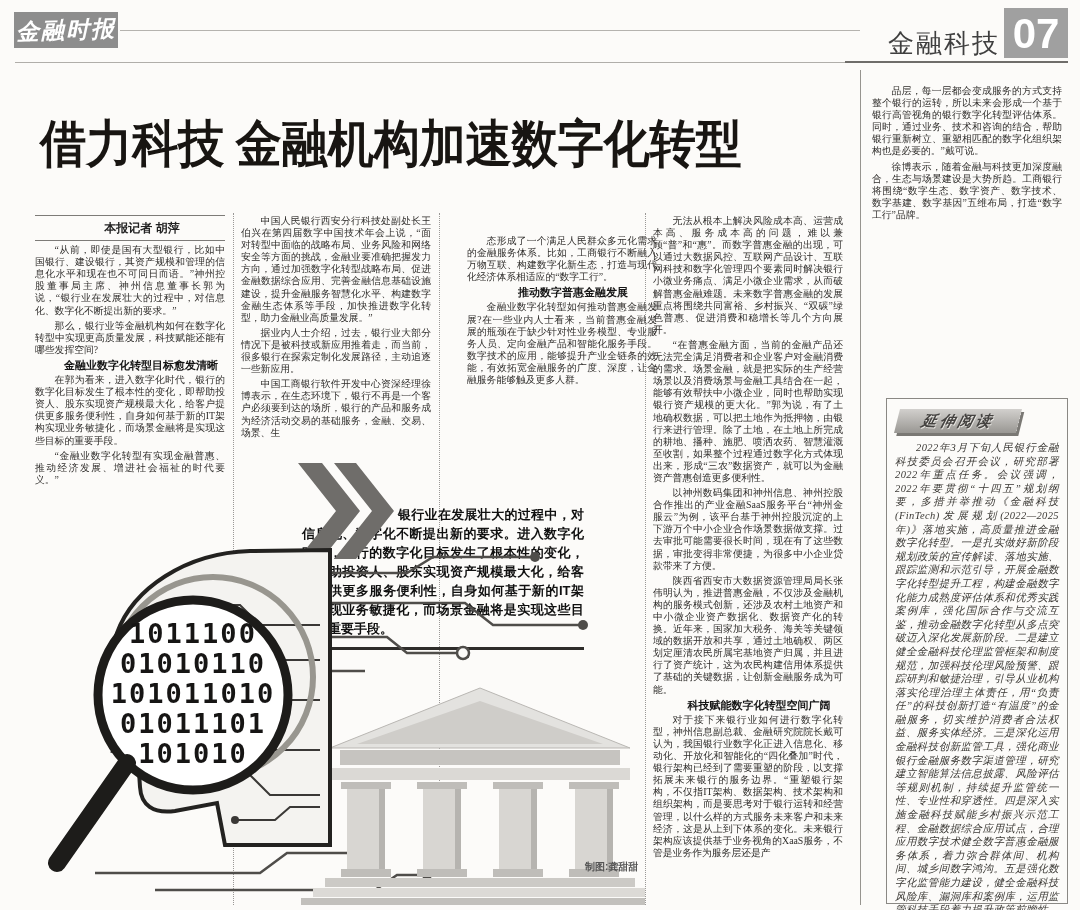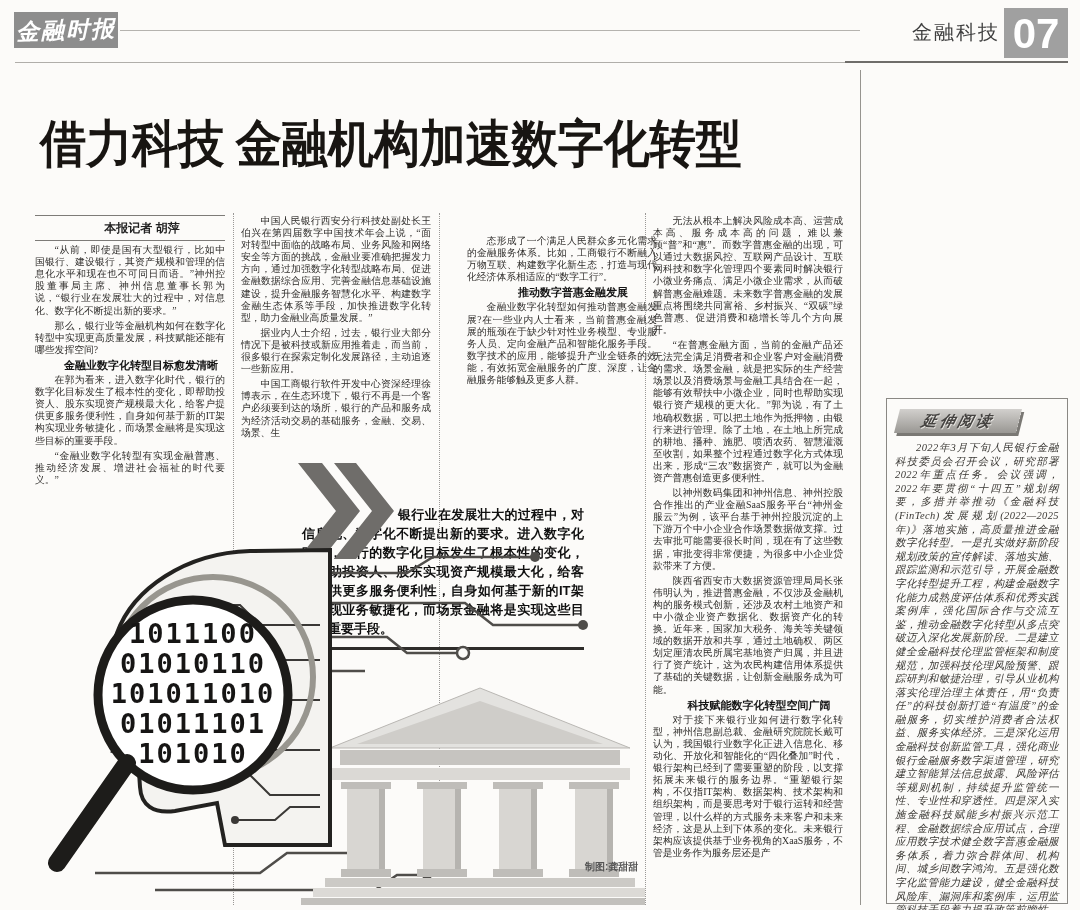--- a/index.html
+++ b/index.html
@@ -12,21 +12,21 @@
             display:flex;align-items:center;justify-content:center;}
   .logo-text{color:#ffffff;font-size:23px;font-weight:bold;font-style:italic;
              letter-spacing:2px;transform:rotate(-2deg);}
   .hdr-line-top{left:120px;top:30px;width:740px;height:0;border-top:1px solid #b5b3af;}
   .date-row{left:16px;top:44px;width:840px;font-family:"Liberation Sans",sans-serif;}
   .date-txt{font-size:15px;color:#4a4a4a;letter-spacing:1px;}
   .weekday{font-size:13px;font-weight:bold;color:#333;margin-left:22px;}
   .editors{font-size:10px;color:#5a5a5a;margin-left:18px;}
   .hdr-rule{left:15px;top:62px;width:1053px;height:0;border-top:1px solid #b0aeaa;}
   .hdr-rule-dark{left:845px;top:61px;width:223px;height:2px;background:#6f6d6a;}
-  .section-title{left:845px;top:19px;width:155px;text-align:right;font-size:20px;color:#3f3f3f;
+  .section-title{left:845px;top:26px;width:155px;text-align:right;font-size:26px;color:#3f3f3f;
                  font-family:Liberation Serif, serif;letter-spacing:2px;}
   .pageno-box{left:1004px;top:8px;width:64px;height:50px;background:#a0a0a0;
               display:flex;align-items:flex-end;justify-content:center;}
   .pageno{color:#fff;font-size:42px;font-weight:bold;font-family:"Liberation Sans",sans-serif;}
 
   
   .headline{left:35px;top:110px;width:712px;text-align:center;font-size:46px;font-weight:900;
             color:#181512;transform:scaleY(1.1);transform-origin:top;letter-spacing:0px;}
 
   
@@ -110,20 +110,22 @@
   <div class="abs col" style="left:653px;top:215px;">
     <p>无法从根本上解决风险成本高、运营成本高、服务成本高的问题，难以兼顾“普”和“惠”。而数字普惠金融的出现，可以通过大数据风控、互联网产品设计、互联网科技和数字化管理四个要素同时解决银行小微业务痛点、满足小微企业需求，从而破解普惠金融难题。未来数字普惠金融的发展重点将围绕共同富裕、乡村振兴、“双碳”绿色普惠、促进消费和稳增长等几个方向展开。</p>
     <p>“在普惠金融方面，当前的金融产品还无法完全满足消费者和企业客户对金融消费的需求。场景金融，就是把实际的生产经营场景以及消费场景与金融工具结合在一起，能够有效帮扶中小微企业，同时也帮助实现银行资产规模的更大化。”郭为说，有了土地确权数据，可以把土地作为抵押物，由银行来进行管理。除了土地，在土地上所完成的耕地、播种、施肥、喷洒农药、智慧灌溉至收割，如果整个过程通过数字化方式体现出来，形成“三农”数据资产，就可以为金融资产普惠创造更多便利性。</p>
     <p>以神州数码集团和神州信息、神州控股合作推出的产业金融SaaS服务平台“神州金服云”为例，该平台基于神州控股沉淀的上下游万个中小企业合作场景数据做支撑。过去审批可能需要很长时间，现在有了这些数据，审批变得非常便捷，为很多中小企业贷款带来了方便。</p>
     <p>陕西省西安市大数据资源管理局局长张伟明认为，推进普惠金融，不仅涉及金融机构的服务模式创新，还涉及农村土地资产和中小微企业资产数据化、数据资产化的转换。近年来，国家加大税务、海关等关键领域的数据开放和共享，通过土地确权、两区划定厘清农民所属宅基地资产归属，并且进行了资产统计，这为农民构建信用体系提供了基础的关键数据，让创新金融服务成为可能。</p>
     <p class="subhead">科技赋能数字化转型空间广阔</p>
     <p>对于接下来银行业如何进行数字化转型，神州信息副总裁、金融研究院院长戴可认为，我国银行业数字化正进入信息化、移动化、开放化和智能化的“四化叠加”时代，银行架构已经到了需要重塑的阶段，以支撑拓展未来银行的服务边界。“重塑银行架构，不仅指IT架构、数据架构、技术架构和组织架构，而是要思考对于银行运转和经营管理，以什么样的方式服务未来客户和未来经济，这是从上到下体系的变化。未来银行架构应该提供基于业务视角的XaaS服务，不管是业务作为服务层还是产</p>
   </div>
 
   <div class="abs col" style="left:872px;top:85px;">
+    <p>品层，每一层都会变成服务的方式支持整个银行的运转，所以未来会形成一个基于银行高管视角的银行数字化转型评估体系。同时，通过业务、技术和咨询的结合，帮助银行重新树立、重塑相匹配的数字化组织架构也是必要的。”戴可说。</p>
+    <p>徐博表示，随着金融与科技更加深度融合，生态与场景建设是大势所趋。工商银行将围绕“数字生态、数字资产、数字技术、数字基建、数字基因”五维布局，打造“数字工行”品牌。</p>
   </div>
 
   <div class="abs pullquote">
     <svg class="q-chevrons" viewBox="0 0 96 96" aria-hidden="true">
       <polygon points="0,0 24,0 62,48 24,96 0,96 38,48" fill="#6f6d6a"></polygon>
       <polygon points="36,0 58,0 96,48 58,96 36,96 74,48" fill="#6f6d6a"></polygon>
     </svg>
     <span class="q-spacer"></span>
     <span>银行业在发展壮大的过程中，对信息化、数字化不断提出新的要求。进入数字化时代，银行的数字化目标发生了根本性的变化，即帮助投资人、股东实现资产规模最大化，给客户提供更多服务便利性，自身如何基于新的IT架构实现业务敏捷化，而场景金融将是实现这些目标的重要手段。</span>
   </div>

